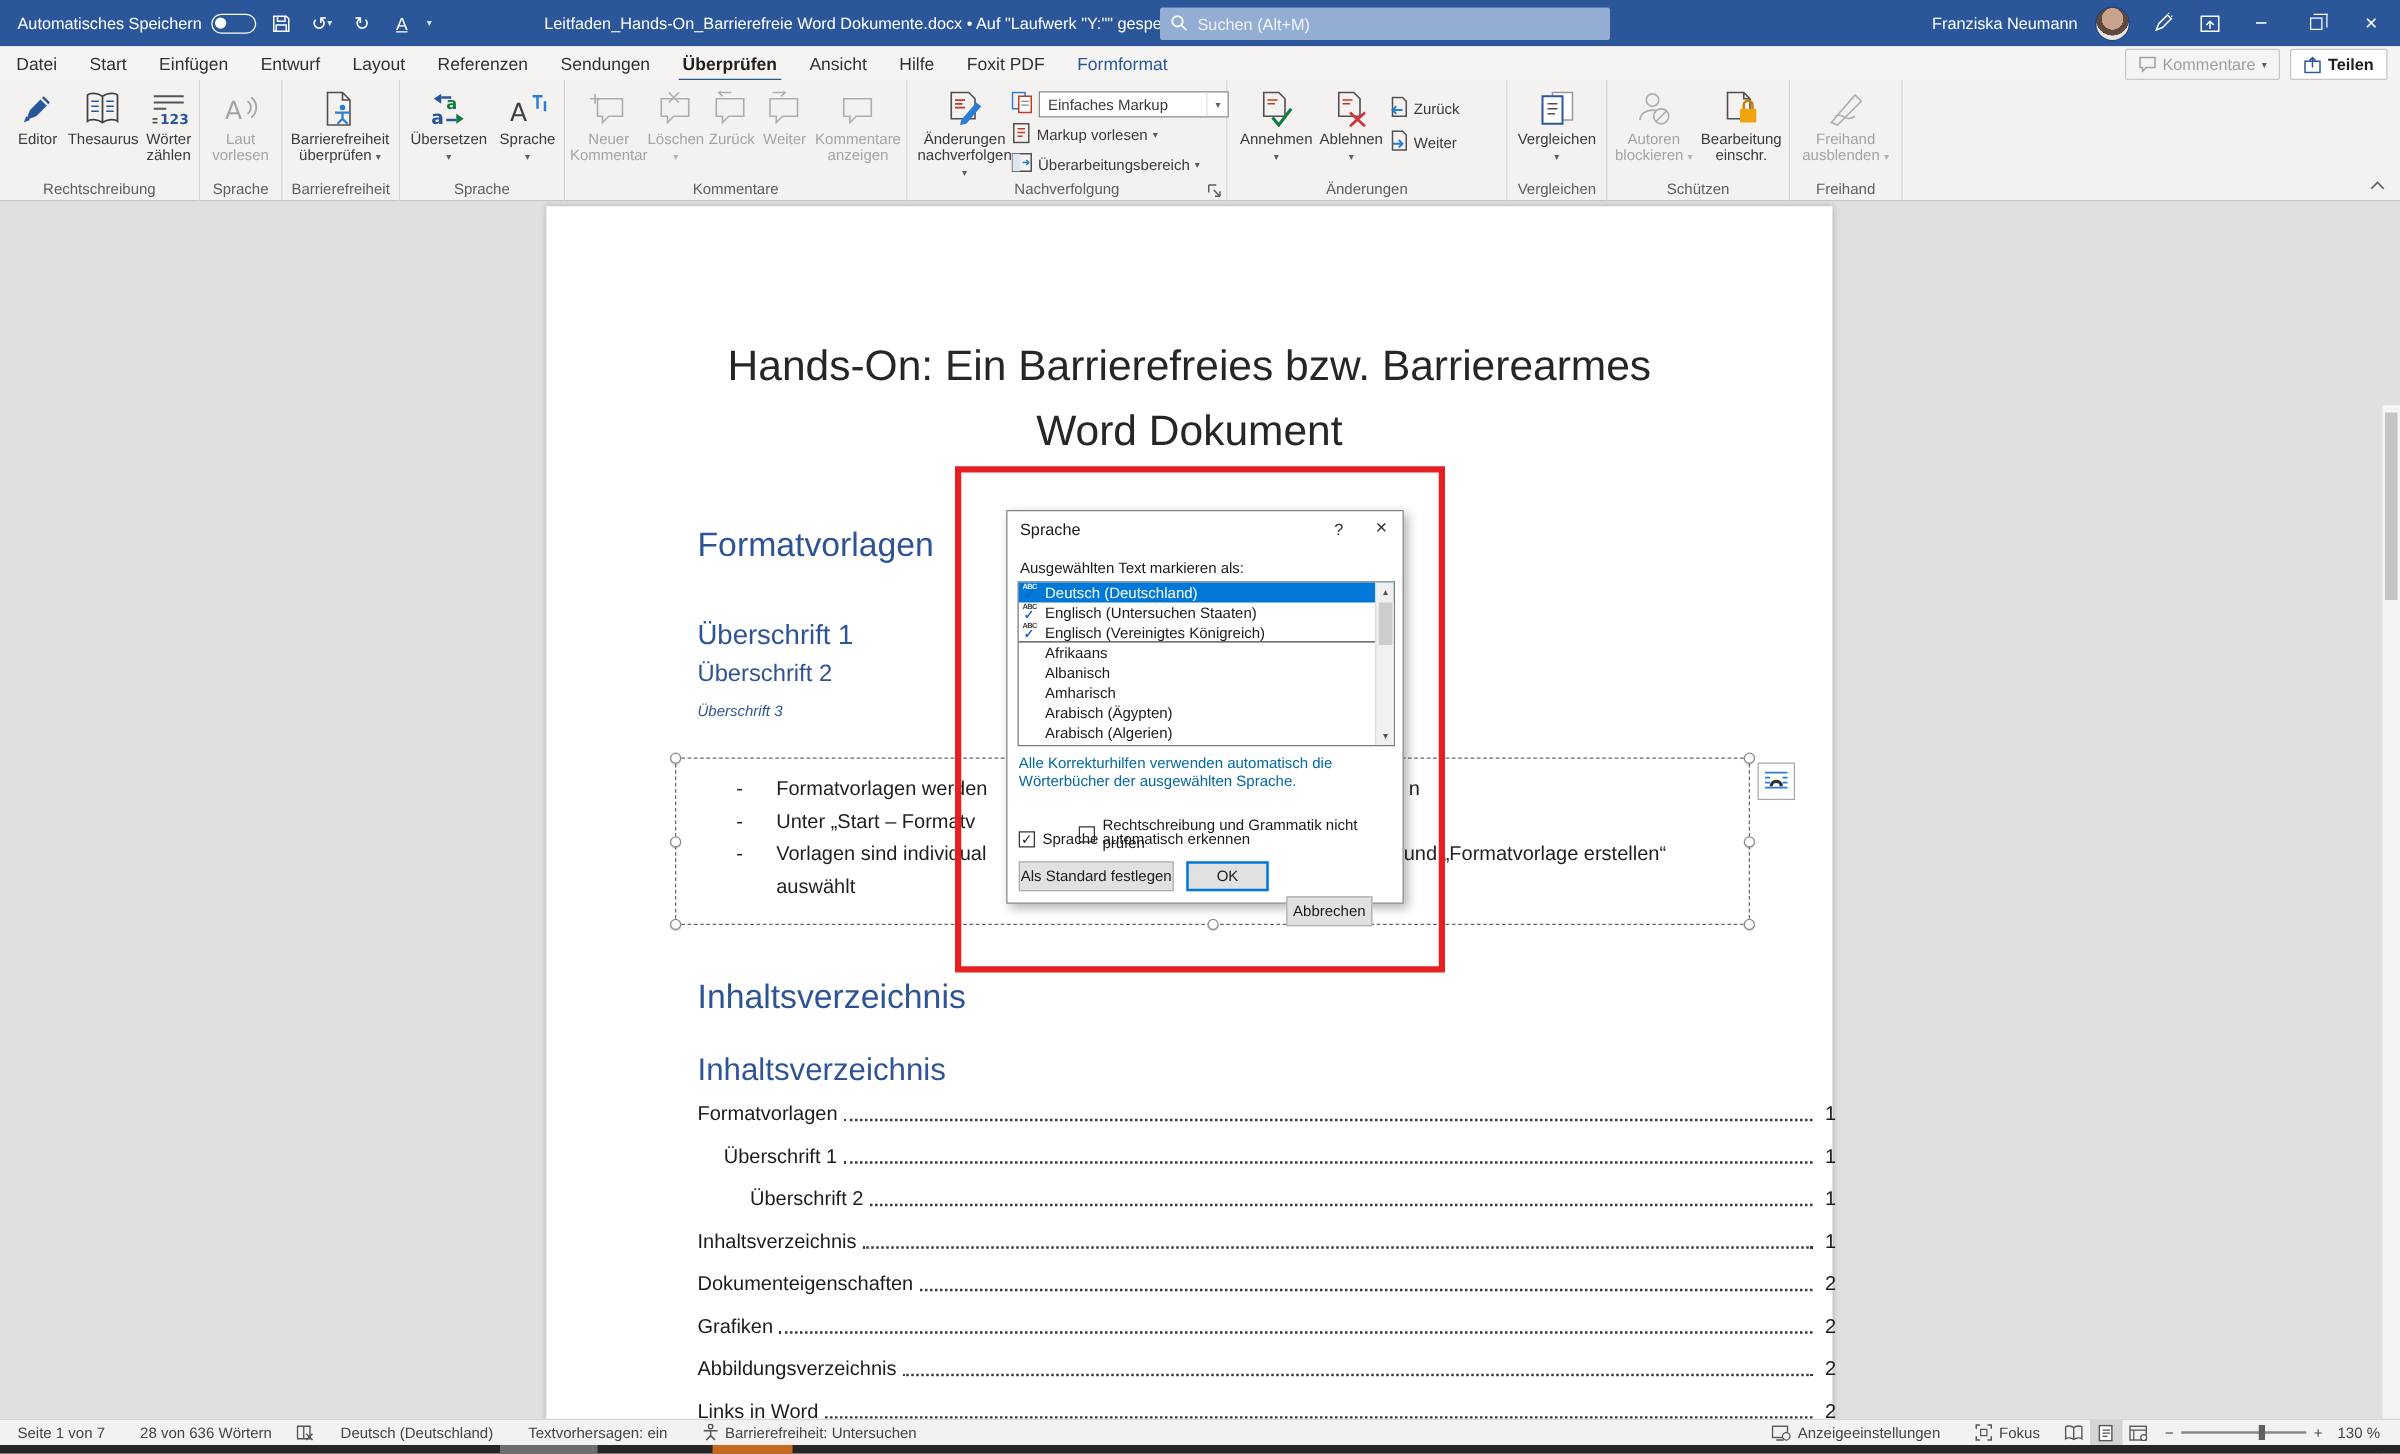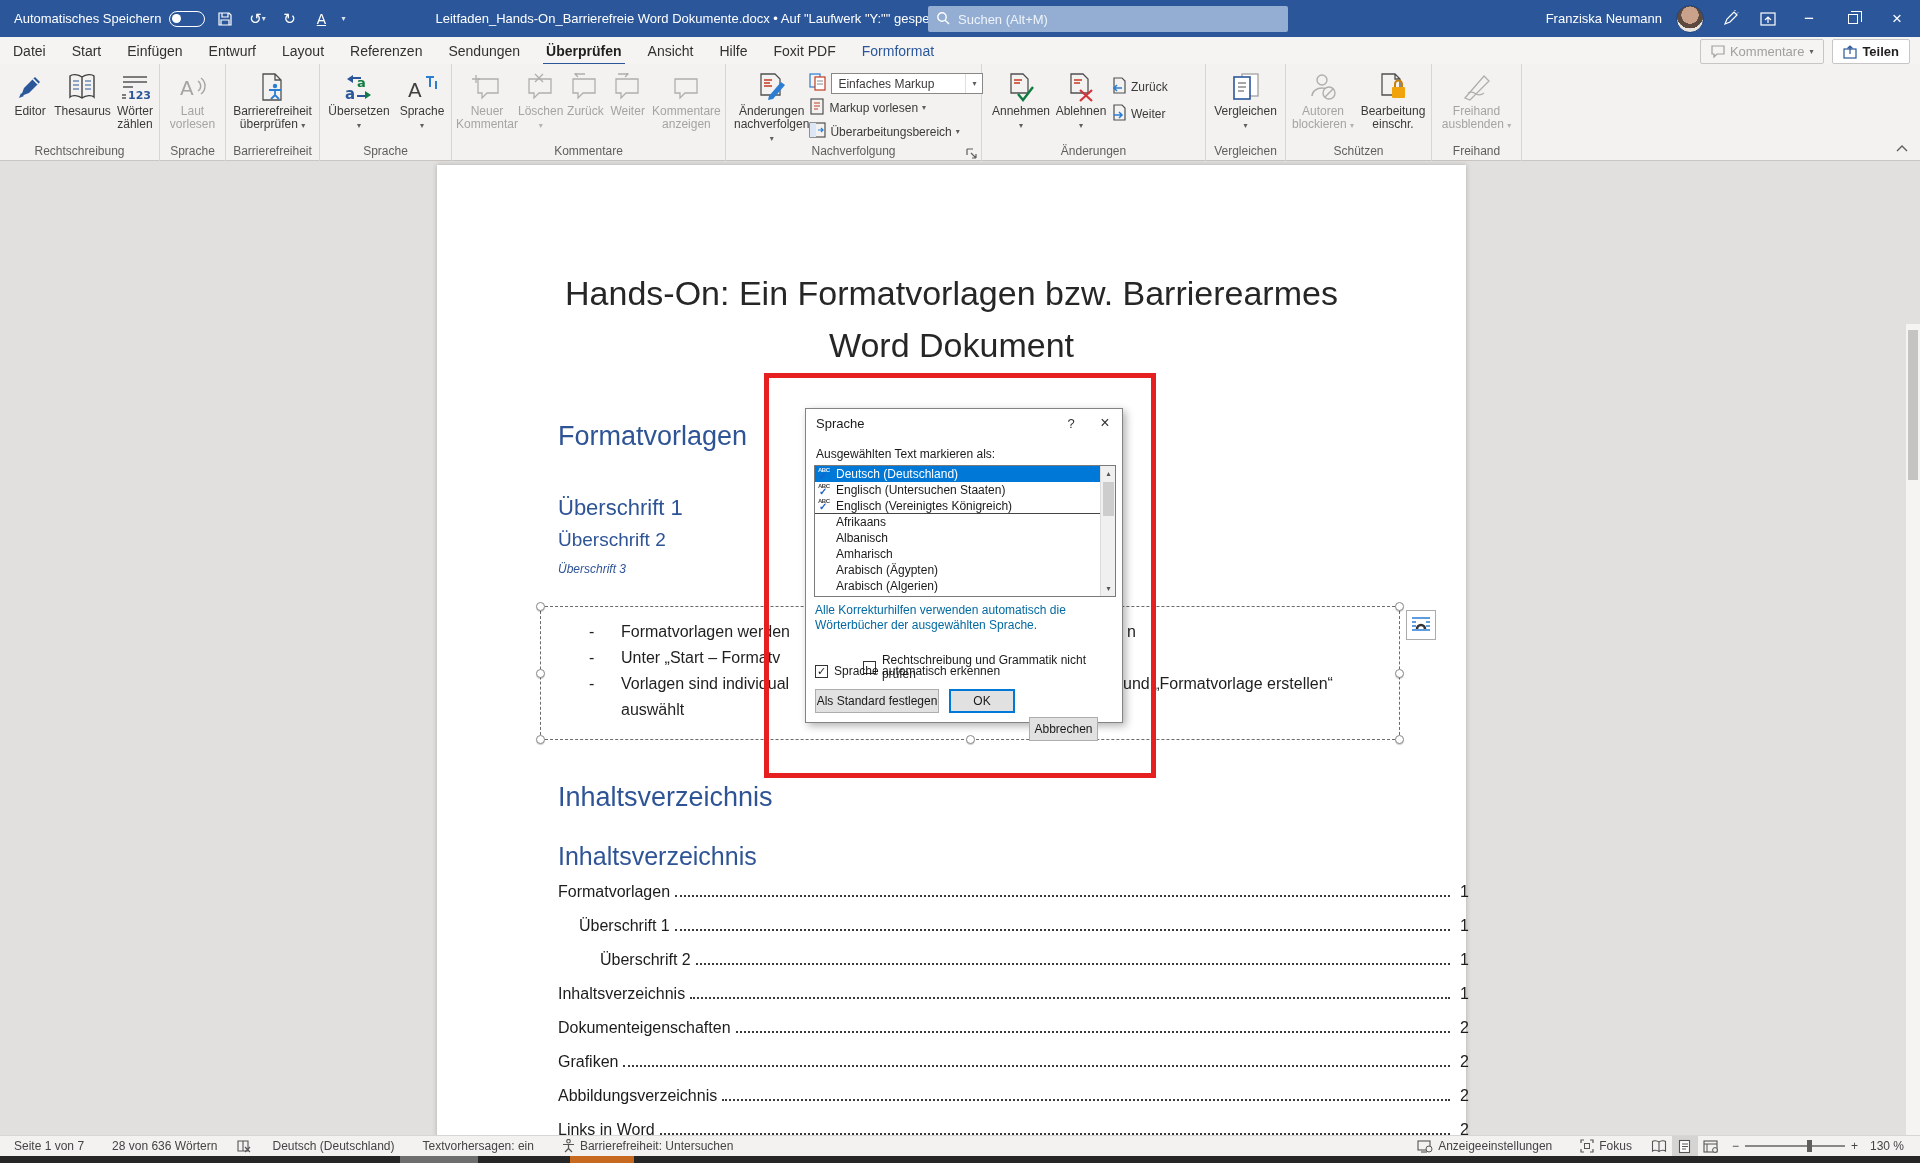--- a/index.html
+++ b/index.html
@@ -236,21 +236,21 @@
           <svg width="30" height="28" viewBox="0 0 30 28">
             <text x="2" y="22" font-size="20" fill="#a6a4a2" font-family="'DejaVu Sans',sans-serif">A</text>
             <path d="M20 8 a6 6 0 0 1 0 10 M23 5 a10 10 0 0 1 0 16" fill="none" stroke="#a6a4a2" stroke-width="1.4"></path>
           </svg>
         </span>
       <span class="rlabel">Laut vorlesen</span>
     </div>
     <div class="glabel">Sprache</div>
   </div>
 
-  <div class="rgroup" style="width:94px; justify-content:center;">
+  <div class="rgroup" style="width:94px; ">
     <div class="rbtn" style="width:92px">
       <span class="ric">
           <svg width="28" height="30" viewBox="0 0 28 30">
             <path d="M4 2 h12 l6 6 v20 h-18 z M16 2 v6 h6" fill="none" stroke="#505050" stroke-width="1.3"></path>
             <circle cx="16" cy="14" r="2.2" fill="#2b7cd3"></circle>
             <path d="M10 18 h12 M16 18 v5 M12 27 l4-4 4 4" stroke="#2b7cd3" stroke-width="1.8" fill="none"></path>
           </svg>
         </span>
       <span class="rlabel"><span>Barrierefreiheit überprüfen</span> <span class="chev2">▾</span></span>
     </div>
@@ -474,21 +474,21 @@
     <span class="collapse-chev">
         <svg width="12" height="8" viewBox="0 0 12 8">
           <path d="M1 7 L6 2 L11 7" fill="none" stroke="#605e5c" stroke-width="1.4"></path>
         </svg>
       </span>
   </div>
 </div>
 
 <div class="docarea">
   <div class="page">
-    <div class="doc-h-title" style="padding:0 120px;">Hands-On: Ein Formatvorlagen bzw. Barrierearmes Word Dokument</div>
+    <div class="doc-h-title" style="padding:0 120px;">Hands-On: Ein Barrierefreies bzw. Barrierearmes Word Dokument</div>
     <div class="blue-h" style="top:256px; font-size:27px;">Formatvorlagen</div>
     <div class="blue-h" style="top:330px; font-size:22px;">Überschrift 1</div>
     <div class="blue-h" style="top:364px; font-size:19px;">Überschrift 2</div>
     <div class="blue-h" style="top:397px; font-size:12px; font-style:italic;">Überschrift 3</div>
 
     <div class="textbox">
       <span class="tb-frag" style="left:48px; top:16px;">-</span>
       <span class="tb-frag" style="left:80px; top:16px;">Formatvorlagen werden</span>
       <span class="tb-frag" style="left:586px; top:16px;">n</span>
       <span class="tb-frag" style="left:48px; top:42px;">-</span>

